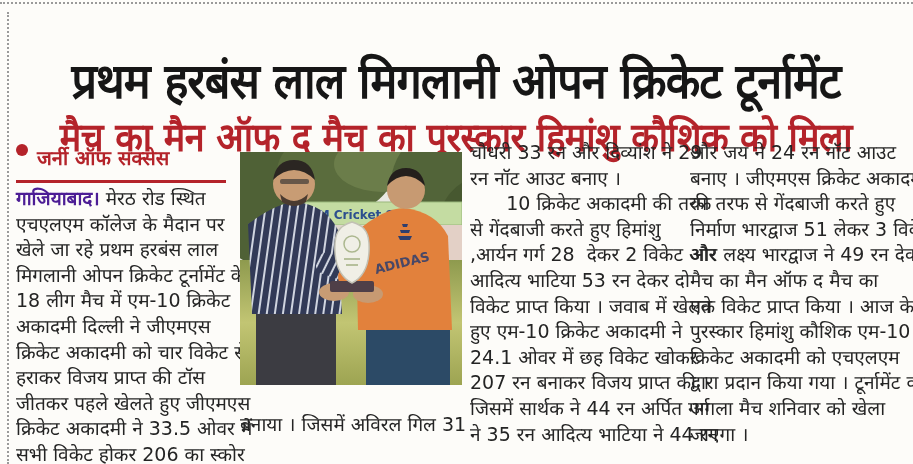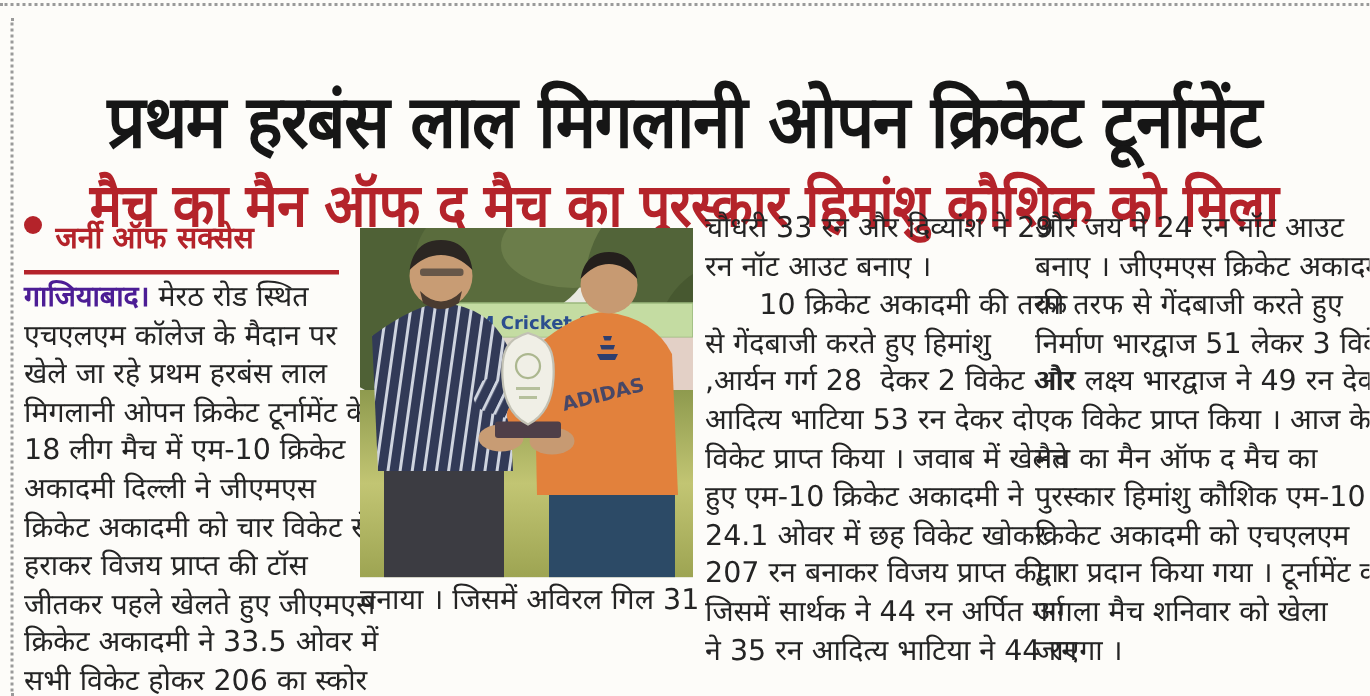--- a/index.html
+++ b/index.html
@@ -28,21 +28,21 @@
     position:absolute;top:144px;left:16px;width:210px;
     color:#b4232a;font-weight:bold;font-size:20px;
     border-bottom:3px solid #b4232a;padding-bottom:9px;
     display:flex;align-items:flex-start;gap:9px;white-space:nowrap;
   }
   .section-dot{width:12px;height:12px;border-radius:50%;background:#b4232a;flex:0 0 auto;}
 
   .col{position:absolute;font-size:19px;line-height:25.6px;color:#242424;}
   .bl{white-space:pre;}
   .col1{top:186px;left:16px;width:216px;}
-  .col2{top:388px;left:240px;width:224px;}
+  .col2{top:412px;left:240px;width:224px;}
   .col3{top:140px;left:470px;width:208px;}
   .col4{top:140px;left:690px;width:220px;}
   .dateline{font-weight:bold;color:#4c1d95;}
 
   .photo{position:absolute;left:240px;top:152px;width:222px;height:233px;overflow:hidden;background:#e9e9e1;}
 </style>
 </head>
 <body>
 
 <div class="dotted-top"></div>
@@ -166,21 +166,21 @@
     </div>
 </div>
 
 <div class="col col4">
   <div>
       <div class="bl">और जय ने 24 रन नॉट आउट</div>
       <div class="bl">बनाए । जीएमएस क्रिकेट अकादमी</div>
       <div class="bl">की तरफ से गेंदबाजी करते हुए</div>
       <div class="bl">निर्माण भारद्वाज 51 लेकर 3 विकेट</div>
       <div class="bl">और लक्ष्य भारद्वाज ने 49 रन देकर</div>
+      <div class="bl">मैच का मैन ऑफ द मैच का</div>
       <div class="bl">एक विकेट प्राप्त किया । आज के</div>
-      <div class="bl">मैच का मैन ऑफ द मैच का</div>
       <div class="bl">पुरस्कार हिमांशु कौशिक एम-10</div>
       <div class="bl">क्रिकेट अकादमी को एचएलएम</div>
       <div class="bl">द्वारा प्रदान किया गया । टूर्नामेंट का</div>
       <div class="bl">अगला मैच शनिवार को खेला</div>
       <div class="bl">जाएगा ।</div>
     </div>
 </div>
 
 </body></html>

